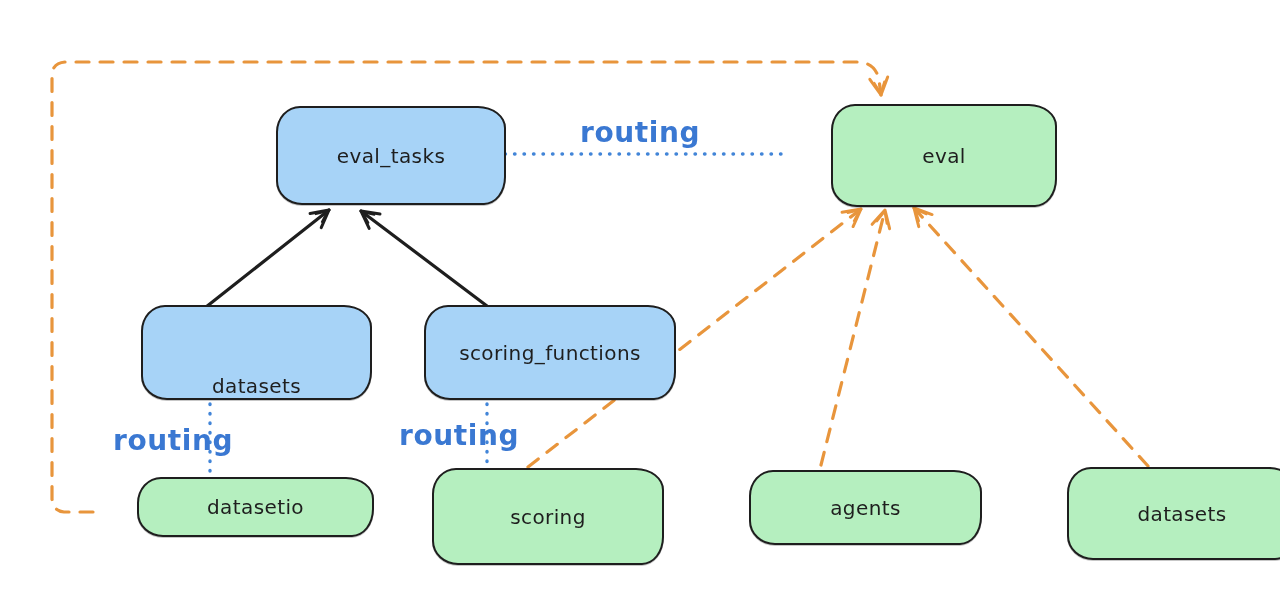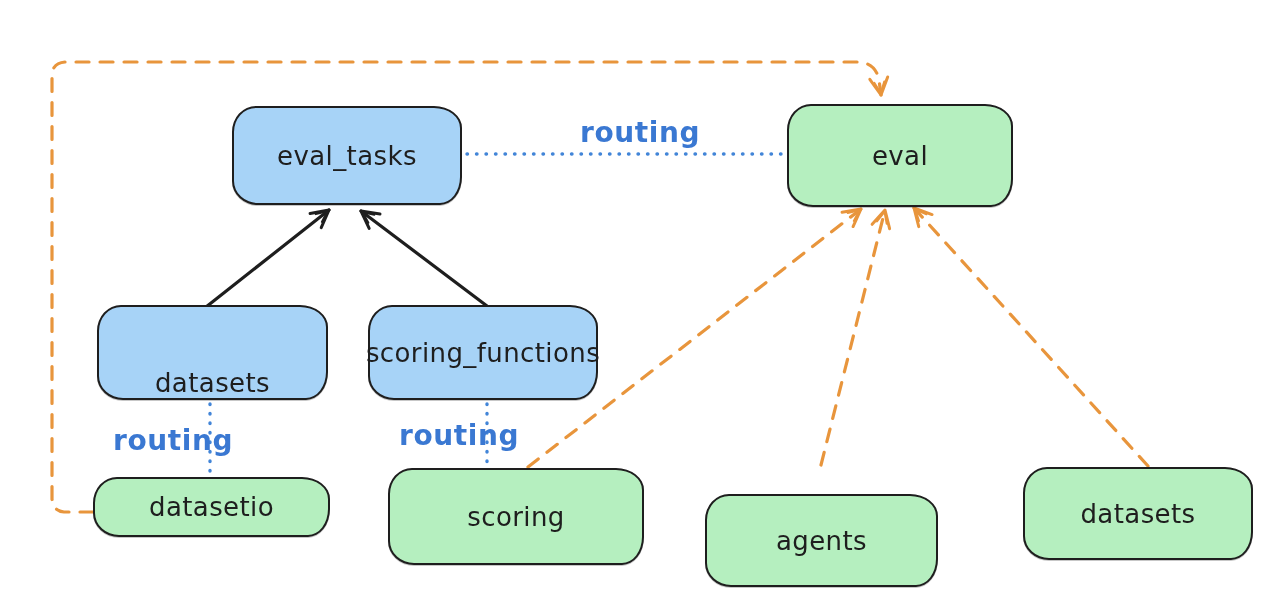--- a/index.html
+++ b/index.html
@@ -20,25 +20,26 @@
     left: 0; top: 0;
     width: 1280px; height: 596px;
   }
   .box {
     position: absolute;
     box-sizing: border-box;
     border: 2.5px solid #1e1e1e;
     display: flex;
     align-items: center;
     justify-content: center;
-    font-size: 26px;
+    font-size: 20px;
     letter-spacing: 0.4px;
     color: #1e1e1e;
     border-radius: 24px 28px 22px 26px / 26px 22px 28px 24px;
     box-shadow: 0 1px 0 rgba(30,30,30,0.25);
+    margin-left: 44px;
   }
   .box.blue  { background: #a7d3f7; }
   .box.green { background: #b5efbf; }
 
   .edge-label {
     position: absolute;
     font-size: 28px;
     font-weight: 600;
     letter-spacing: 0.6px;
     color: #3a78d2;
@@ -80,33 +81,33 @@
   </div>
 
   <div class="box green" style="left:787px; top:104px; width:226px; height:103px;">
     <span>eval</span>
   </div>
 
   <div class="box blue" style="left:97px; top:305px; width:231px; height:95px;align-items:flex-end;">
     <span>datasets</span>
   </div>
 
-  <div class="box blue" style="left:368px; top:305px; width:230px; height:95px;">
+  <div class="box blue" style="left:380px; top:305px; width:252px; height:95px;">
     <span>scoring_functions</span>
   </div>
 
   <div class="box green" style="left:93px; top:477px; width:237px; height:60px;">
     <span>datasetio</span>
   </div>
 
-  <div class="box green" style="left:388px; top:468px; width:256px; height:97px;">
+  <div class="box green" style="left:388px; top:468px; width:232px; height:97px;">
     <span>scoring</span>
   </div>
 
-  <div class="box green" style="left:705px; top:494px; width:233px; height:93px;">
+  <div class="box green" style="left:705px; top:470px; width:233px; height:75px;">
     <span>agents</span>
   </div>
 
   <div class="box green" style="left:1023px; top:467px; width:230px; height:93px;">
     <span>datasets</span>
   </div>
 
   <div class="edge-label" style="left:580px; top:116px;">routing</div>
 
   <div class="edge-label" style="left:113px; top:424px;">routing</div>

